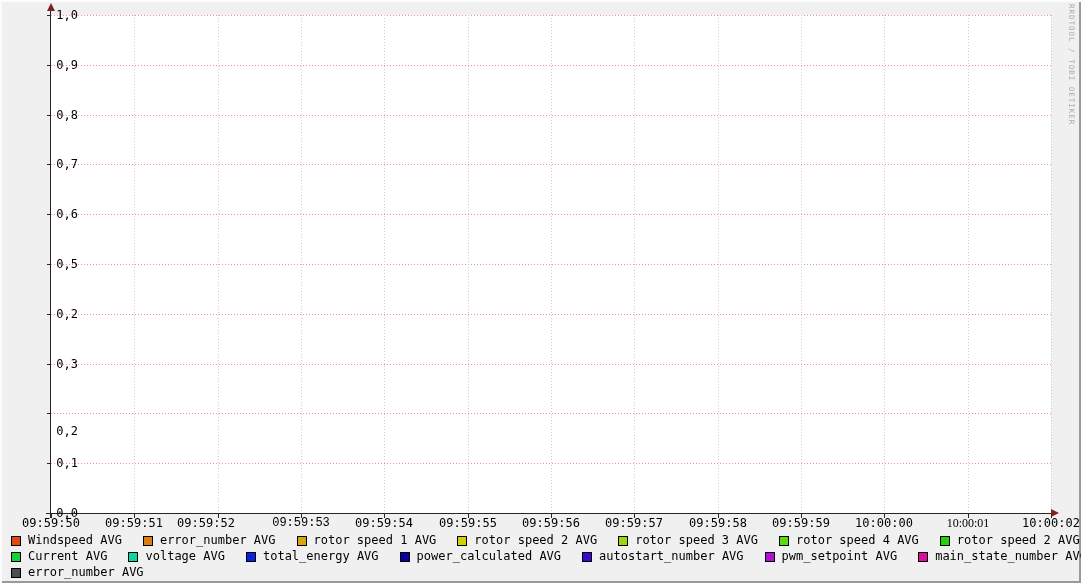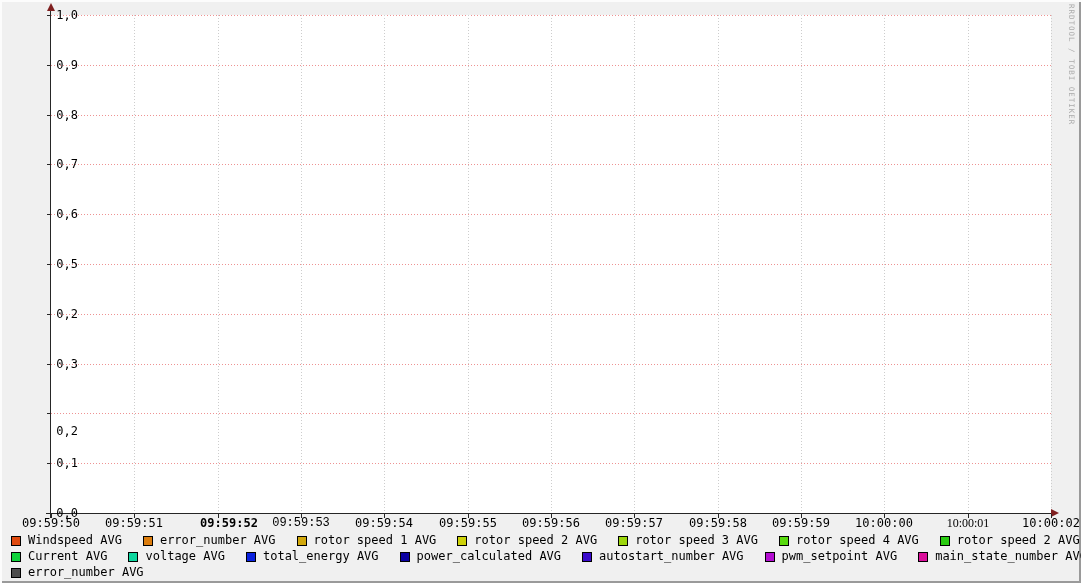--- a/index.html
+++ b/index.html
@@ -102,21 +102,21 @@
       <div class="ylab" style="top: 257px;">0,5</div>
       <div class="ylab" style="top: 207px;">0,6</div>
       <div class="ylab" style="top: 157px;">0,7</div>
       <div class="ylab" style="top: 108px;">0,8</div>
       <div class="ylab" style="top: 58px;">0,9</div>
       <div class="ylab" style="top: 8px;">1,0</div>
     </div>
   <div id="xlabels">
       <div class="xlab" style="left: 20px; top: 516px;">09:59:50</div>
       <div class="xlab" style="left: 103px; top: 516px;">09:59:51</div>
-      <div class="xlab" style="left: 198px; top: 516px; font-weight: bold;">09:59:52</div>
+      <div class="xlab" style="left: 175px; top: 516px;">09:59:52</div>
       <div class="xlab" style="left: 270px; top: 516px; font-family: Liberation Mono, monospace;">09:59:53</div>
       <div class="xlab" style="left: 353px; top: 516px;">09:59:54</div>
       <div class="xlab" style="left: 437px; top: 516px;">09:59:55</div>
       <div class="xlab" style="left: 520px; top: 516px;">09:59:56</div>
       <div class="xlab" style="left: 603px; top: 516px;">09:59:57</div>
       <div class="xlab" style="left: 687px; top: 516px;">09:59:58</div>
       <div class="xlab" style="left: 770px; top: 516px;">09:59:59</div>
       <div class="xlab" style="left: 853px; top: 516px;">10:00:00</div>
       <div class="xlab" style="left: 937px; top: 516px; font-family: Liberation Serif, serif;">10:00:01</div>
       <div class="xlab" style="left: 1020px; top: 516px;">10:00:02</div>

